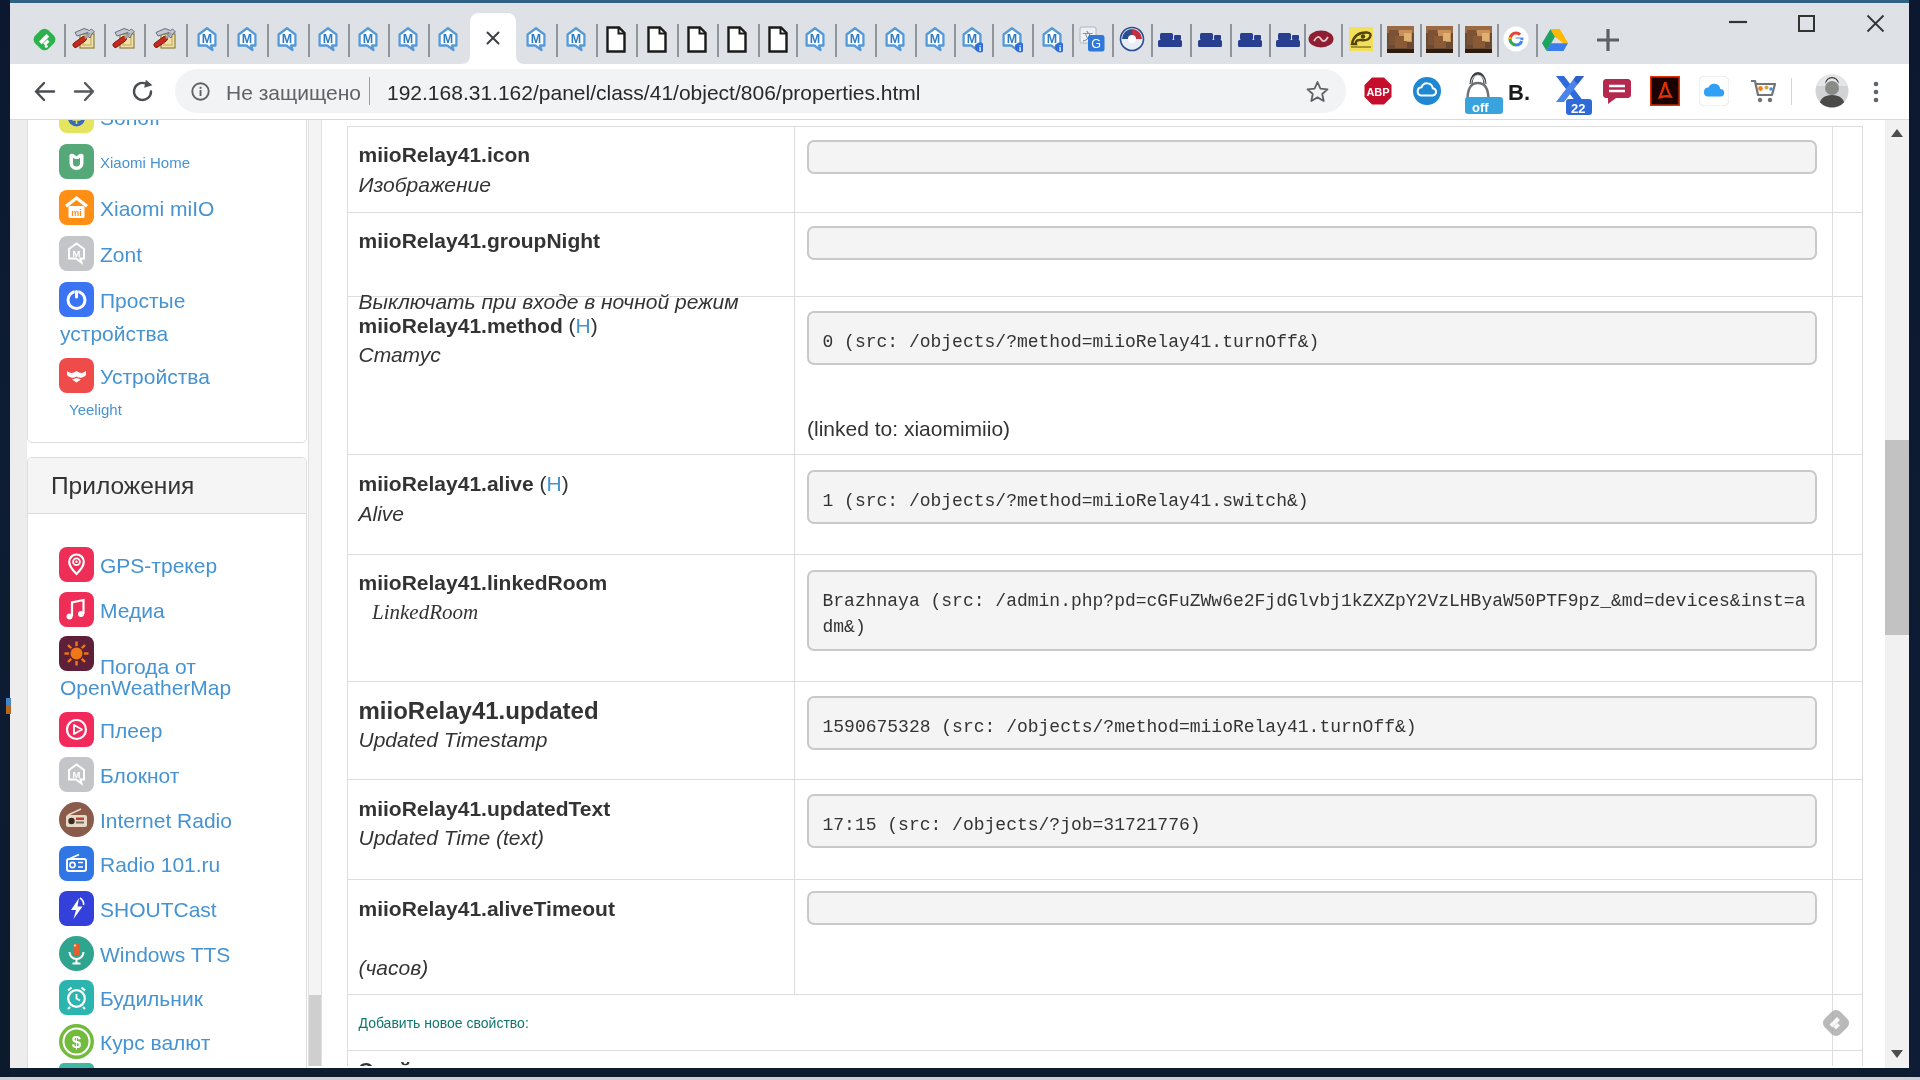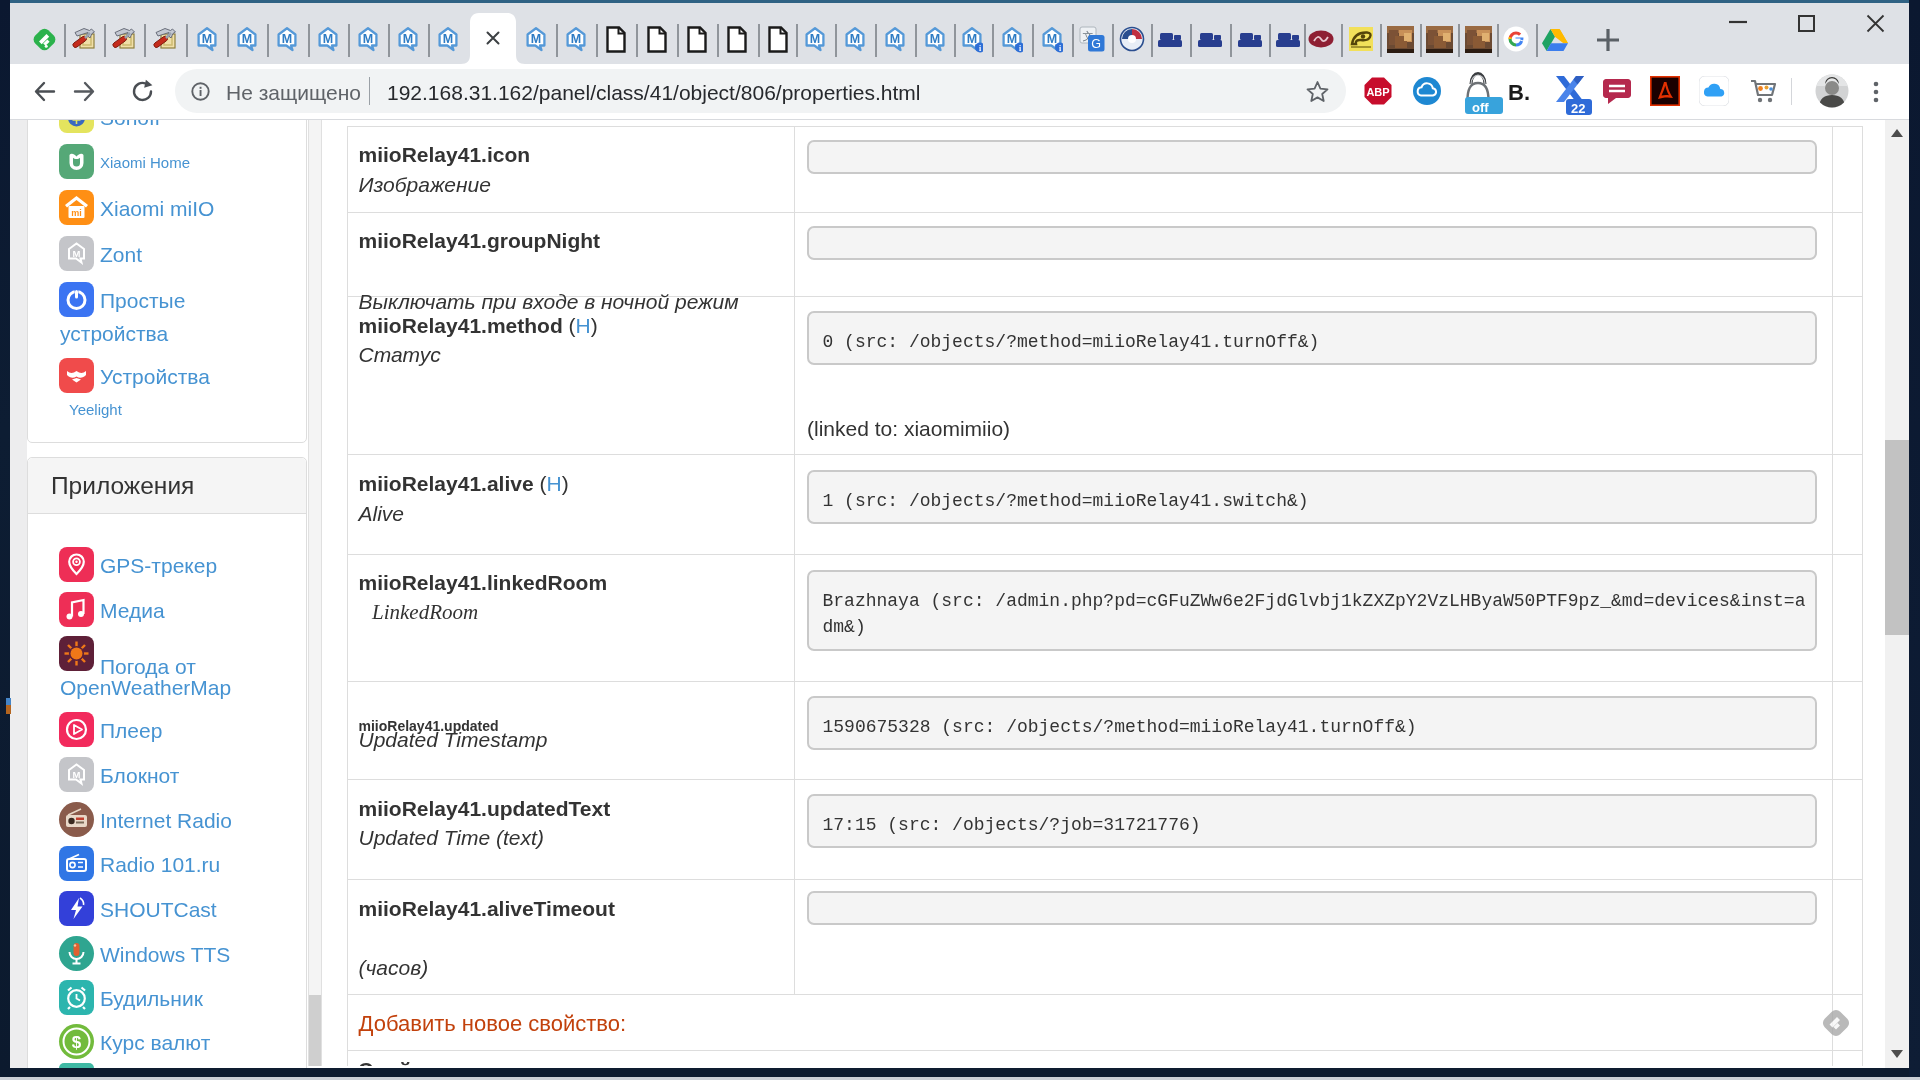--- a/index.html
+++ b/index.html
@@ -514,32 +514,32 @@
 <div style="position:absolute;left:807px;top:418.0px;font-family:'Liberation Sans',sans-serif;font-size:21px;font-weight:normal;color:#333;line-height:21px;white-space:pre;">(linked to: xiaomimiio)</div>
 <div style="position:absolute;left:358.5px;top:473.0px;font-family:'Liberation Sans',sans-serif;font-size:21px;font-weight:normal;color:#333;line-height:21px;white-space:pre;"><b>miioRelay41.alive</b> <span style="font-weight:normal">(<span style="color:#4693d2">H</span>)</span></div>
 <div style="position:absolute;left:358.5px;top:502.5px;font-family:'Liberation Sans',sans-serif;font-size:21px;font-weight:normal;color:#333;line-height:21px;white-space:pre;font-style:italic;">Alive</div>
 <div style="position:absolute;left:807px;top:470px;width:1010px;height:54px;background:#f4f4f4;border:2px solid #c9c9c9;border-radius:7px;"></div>
 <div style="position:absolute;left:822.5px;top:491.9px;font-family:'Liberation Mono',monospace;font-size:18px;color:#333;line-height:18px;white-space:pre;">1 (src: /objects/?method=miioRelay41.switch&amp;)</div>
 <div style="position:absolute;left:358.5px;top:572.0px;font-family:'Liberation Sans',sans-serif;font-size:21px;font-weight:normal;color:#333;line-height:21px;white-space:pre;"><b>miioRelay41.linkedRoom</b></div>
 <div style="position:absolute;left:372px;top:601.5px;font-family:Liberation Serif, serif;font-size:21px;font-weight:normal;color:#333;line-height:21px;white-space:pre;font-style:italic;">LinkedRoom</div>
 <div style="position:absolute;left:807px;top:570px;width:1010px;height:81px;background:#f4f4f4;border:2px solid #c9c9c9;border-radius:7px;"></div>
 <div style="position:absolute;left:822.5px;top:591.9px;font-family:'Liberation Mono',monospace;font-size:18px;color:#333;line-height:18px;white-space:pre;">Brazhnaya (src: /admin.php?pd=cGFuZWw6e2FjdGlvbj1kZXZpY2VzLHByaW50PTF9pz_&amp;md=devices&amp;inst=a</div>
 <div style="position:absolute;left:822.5px;top:617.9px;font-family:'Liberation Mono',monospace;font-size:18px;color:#333;line-height:18px;white-space:pre;">dm&amp;)</div>
-<div style="position:absolute;left:358.5px;top:699.5px;font-family:'Liberation Sans',sans-serif;font-size:14px;font-weight:normal;color:#333;line-height:21px;white-space:pre;margin-top:16px;"><b>miioRelay41.updated</b></div>
+<div style="position:absolute;left:358.5px;top:699.5px;font-family:'Liberation Sans',sans-serif;font-size:24px;font-weight:normal;color:#333;line-height:21px;white-space:pre;"><b>miioRelay41.updated</b></div>
 <div style="position:absolute;left:358.5px;top:729.0px;font-family:'Liberation Sans',sans-serif;font-size:21px;font-weight:normal;color:#333;line-height:21px;white-space:pre;font-style:italic;">Updated Timestamp</div>
 <div style="position:absolute;left:807px;top:696px;width:1010px;height:54px;background:#f4f4f4;border:2px solid #c9c9c9;border-radius:7px;"></div>
 <div style="position:absolute;left:822.5px;top:717.9px;font-family:'Liberation Mono',monospace;font-size:18px;color:#333;line-height:18px;white-space:pre;">1590675328 (src: /objects/?method=miioRelay41.turnOff&amp;)</div>
 <div style="position:absolute;left:358.5px;top:797.5px;font-family:'Liberation Sans',sans-serif;font-size:21px;font-weight:normal;color:#333;line-height:21px;white-space:pre;"><b>miioRelay41.updatedText</b></div>
 <div style="position:absolute;left:358.5px;top:827.0px;font-family:'Liberation Sans',sans-serif;font-size:21px;font-weight:normal;color:#333;line-height:21px;white-space:pre;font-style:italic;">Updated Time (text)</div>
 <div style="position:absolute;left:807px;top:794px;width:1010px;height:54px;background:#f4f4f4;border:2px solid #c9c9c9;border-radius:7px;"></div>
 <div style="position:absolute;left:822.5px;top:815.9px;font-family:'Liberation Mono',monospace;font-size:18px;color:#333;line-height:18px;white-space:pre;">17:15 (src: /objects/?job=31721776)</div>
 <div style="position:absolute;left:358.5px;top:897.5px;font-family:'Liberation Sans',sans-serif;font-size:21px;font-weight:normal;color:#333;line-height:21px;white-space:pre;"><b>miioRelay41.aliveTimeout</b></div>
 <div style="position:absolute;left:358.5px;top:956.5px;font-family:'Liberation Sans',sans-serif;font-size:21px;font-weight:normal;color:#333;line-height:21px;white-space:pre;font-style:italic;">(часов)</div>
 <div style="position:absolute;left:807px;top:891px;width:1010px;height:34px;background:#f4f4f4;border:2px solid #c9c9c9;border-radius:7px;"></div>
-<div style="position:absolute;left:358.5px;top:1012.5px;font-family:'Liberation Sans',sans-serif;font-size:22px;font-weight:normal;color:#c2410c;line-height:21px;white-space:pre;">Добавить новое свойство:</div>
+<div style="position:absolute;left:358.5px;top:1012.5px;font-family:'Liberation Sans',sans-serif;font-size:14px;font-weight:normal;color:#0f766e;line-height:21px;white-space:pre;">Добавить новое свойство:</div>
 <div style="position:absolute;left:358px;top:1058px;width:200px;height:8px;overflow:hidden;">
           <div style="font-size:21px;font-weight:bold;color:#333;font-family:'Liberation Sans',sans-serif;">Свойство</div>
         </div>
 <svg style="position:absolute;left:1821px;top:1008px;" width="30" height="30" viewBox="0 0 30 30" opacity="0.8">
           <rect x="4" y="4" width="22" height="22" rx="6" transform="rotate(45 15 15)" fill="#a8a8a8"></rect>
           <path d="M8.5 16.5 L16 9 L19 12 L11.5 19.5 Z M12.5 19 L16.5 15 L19 17.5 L15 21.5 Z" fill="#fff" opacity="0.9"></path>
         </svg>
 </div>
     </div>
 <div style="position:absolute;left:0;top:1068px;width:1920px;height:9px;background:#0e1c30;"></div>

